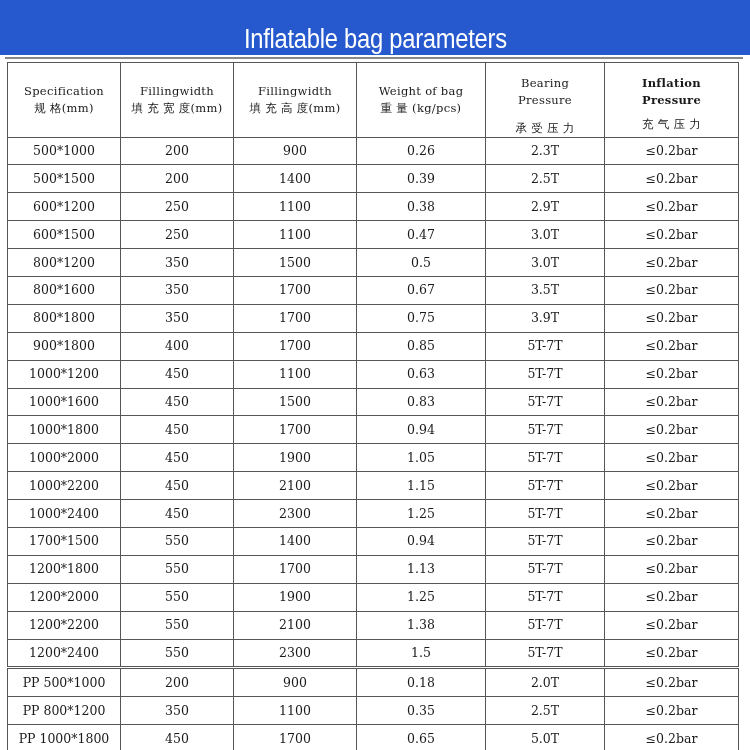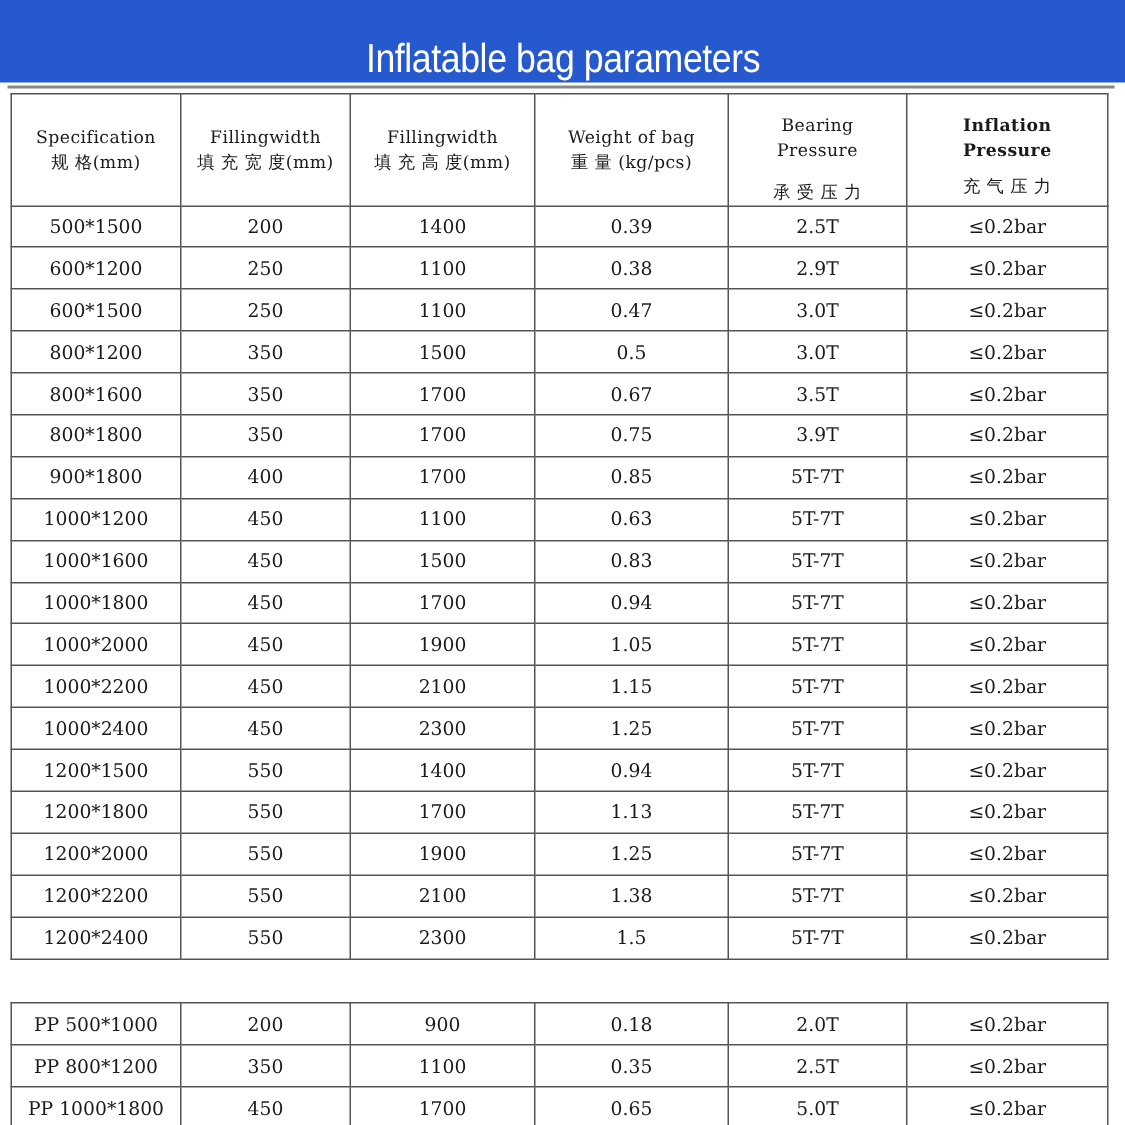--- a/index.html
+++ b/index.html
@@ -53,20 +53,28 @@
         </td>
       <td>
           <div style="white-space:normal;width:70px;margin:12px auto;">Bearing Pressure</div>
           <div>承 受 压 力</div>
         </td>
       <td>
           <div style="white-space:normal;width:80px;margin:8px auto;font-weight:bold;">Inflation Pressure</div>
           <div>充 气 压 力</div>
         </td>
     </tr>
+  <tr class="row">
+        <td>500*1000</td>
+        <td>200</td>
+        <td>900</td>
+        <td>0.26</td>
+        <td>2.3T</td>
+        <td>≤0.2bar</td>
+      </tr>
       <tr class="row">
         <td>500*1500</td>
         <td>200</td>
         <td>1400</td>
         <td>0.39</td>
         <td>2.5T</td>
         <td>≤0.2bar</td>
       </tr>
       <tr class="row">
         <td>600*1200</td>
@@ -158,21 +166,21 @@
       </tr>
       <tr class="row">
         <td>1000*2400</td>
         <td>450</td>
         <td>2300</td>
         <td>1.25</td>
         <td>5T-7T</td>
         <td>≤0.2bar</td>
       </tr>
       <tr class="row">
-        <td>1200*1500</td>
+        <td>1700*1500</td>
         <td>550</td>
         <td>1400</td>
         <td>0.94</td>
         <td>5T-7T</td>
         <td>≤0.2bar</td>
       </tr>
       <tr class="row">
         <td>1200*1800</td>
         <td>550</td>
         <td>1700</td>

